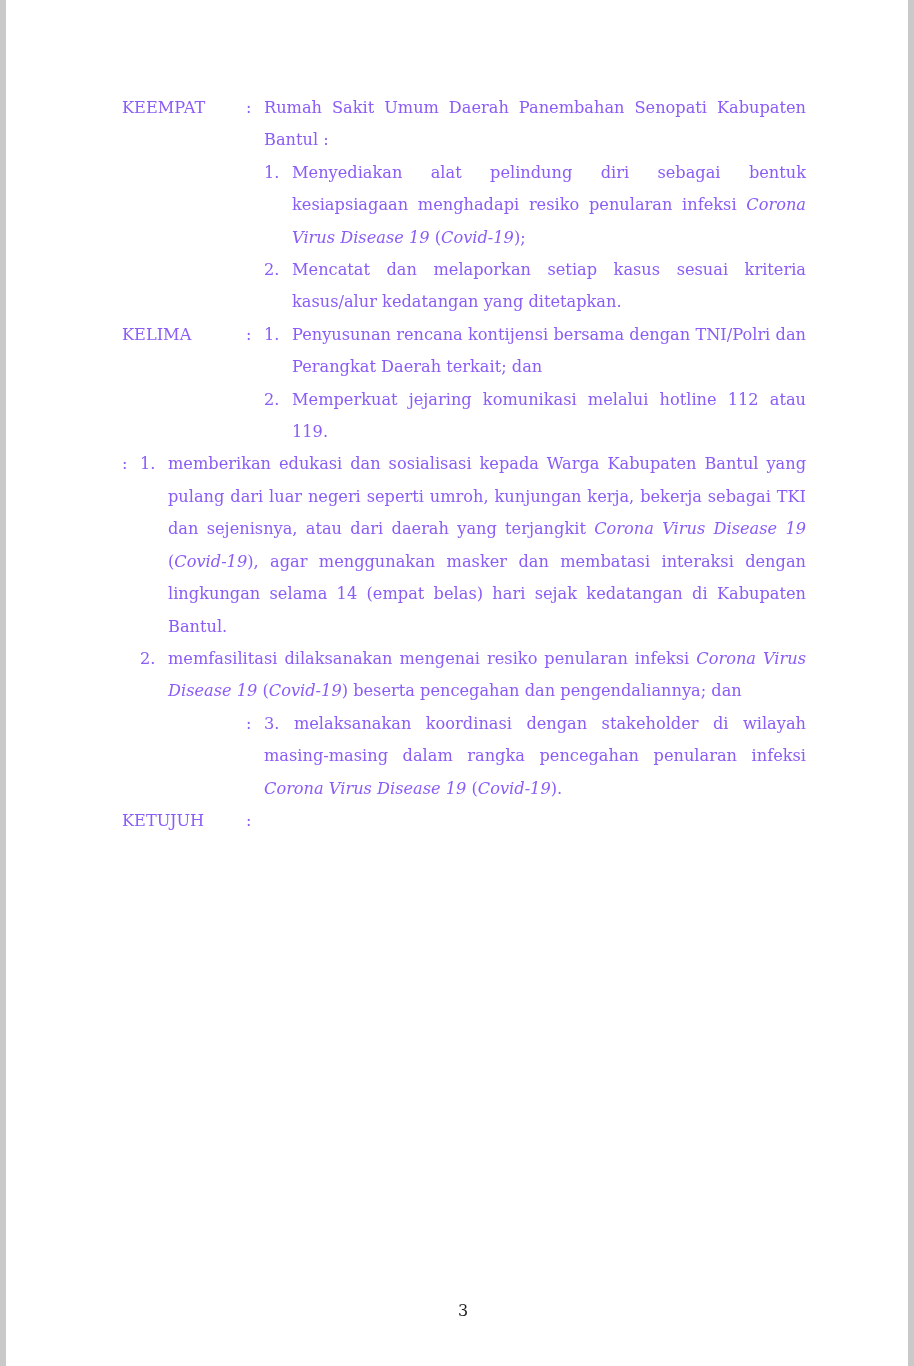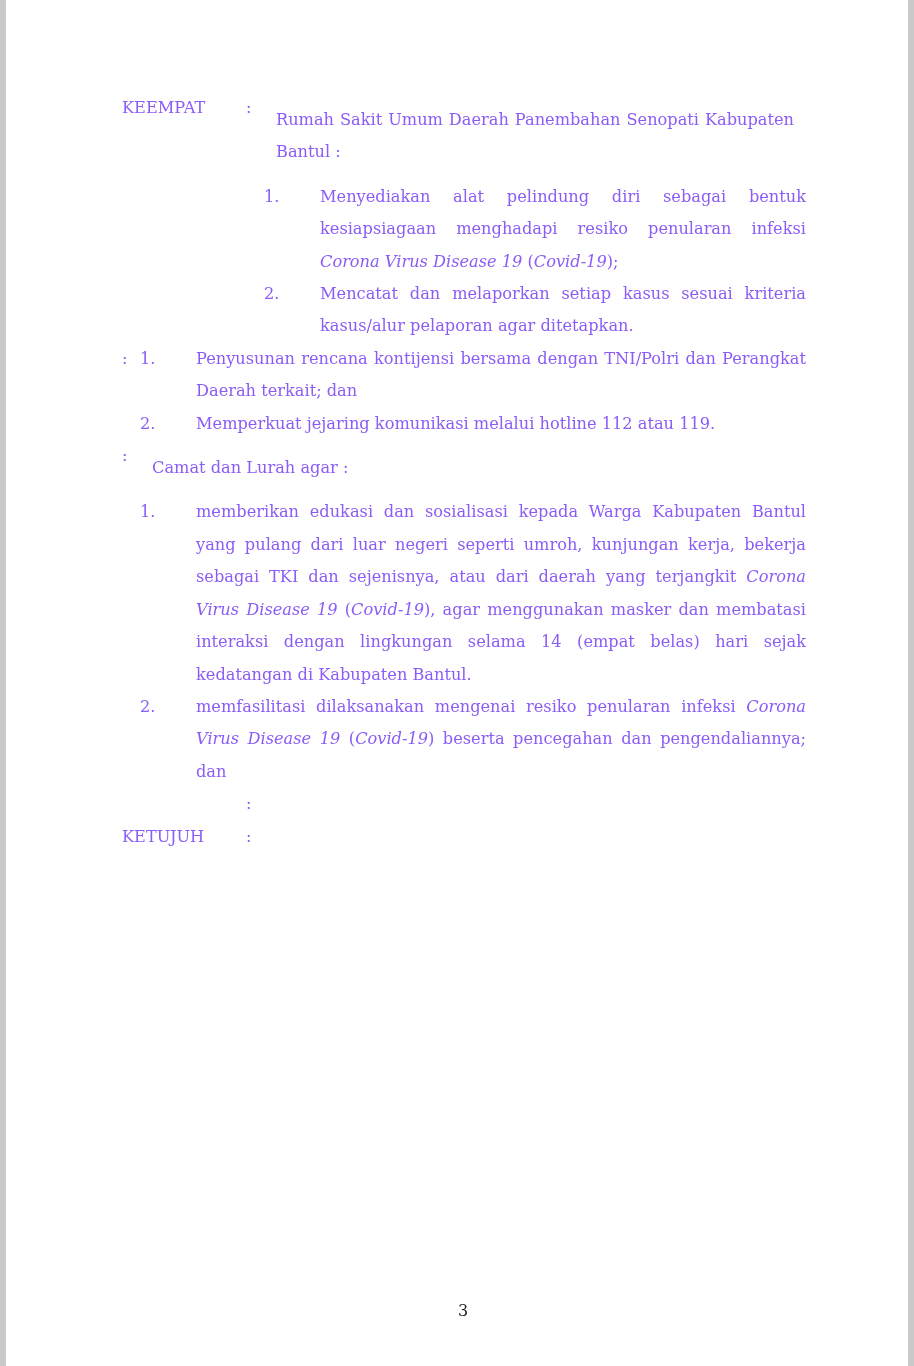--- a/index.html
+++ b/index.html
@@ -5,78 +5,79 @@
   html, body { margin:0; padding:0; }
   body { width:914px; height:1366px; background:#c9c9c9; overflow:hidden; position:relative; font-family:"DejaVu Serif", serif; }
   .page { position:absolute; left:6px; top:0; width:902px; height:1366px; background:#ffffff; }
   .doc { position:absolute; left:116px; top:92px; width:684px; color:#8b5cf6; font-size:16.2px; line-height:32.4px; }
   .row { display:flex; }
   .label { width:124px; flex:none; }
   .colon { width:18px; flex:none; }
   .body { flex:1; text-align:justify; }
   .item { display:flex; }
   .num { width:28px; flex:none; }
-  .itext { flex:1; text-align:justify;margin-left:28px; }
-  .body p, .itext p { margin:12px; }
+  .itext { flex:1; text-align:justify; }
+  .body p, .itext p { margin:0; }
   i { font-style:italic; }
   .pagenum { position:absolute; left:0; width:914px; top:1301px; text-align:center; font-size:16px; color:#222; }
 </style>
 </head>
 <body>
 
 <div class="page">
   <div class="doc">
 
     <div class="row">
       <div class="label">KEEMPAT</div>
       <div class="colon">:</div>
       <div class="body">
         <p>Rumah Sakit Umum Daerah Panembahan Senopati Kabupaten Bantul :</p>
         <div class="item">
           <div class="num">1.</div>
           <div class="itext"><span>Menyediakan alat pelindung diri sebagai bentuk kesiapsiagaan menghadapi resiko penularan infeksi </span><i>Corona Virus Disease 19</i><span> (</span><i>Covid-19</i><span>);</span></div>
         </div>
         <div class="item">
           <div class="num">2.</div>
-          <div class="itext">Mencatat dan melaporkan setiap kasus sesuai kriteria kasus/alur pelaporan agar ditetapkan.</div>
+          <div class="itext">Mencatat dan melaporkan setiap kasus sesuai kriteria kasus/alur kedatangan yang ditetapkan.</div>
         </div>
       </div>
     </div>
 
     <div class="row">
+      <div class="label">KELIMA</div>
       <div class="colon">:</div>
       <div class="body">
         <div class="item">
           <div class="num">1.</div>
           <div class="itext">Penyusunan rencana kontijensi bersama dengan TNI/Polri dan Perangkat Daerah terkait; dan</div>
         </div>
         <div class="item">
           <div class="num">2.</div>
           <div class="itext">Memperkuat jejaring komunikasi melalui hotline 112 atau 119.</div>
         </div>
       </div>
     </div>
 
     <div class="row">
       <div class="colon">:</div>
       <div class="body">
-        <p>Camat dan Lurah agar :</p>
         <div class="item">
           <div class="num">1.</div>
           <div class="itext"><span>memberikan edukasi dan sosialisasi kepada Warga Kabupaten Bantul yang pulang dari luar negeri seperti umroh, kunjungan kerja, bekerja sebagai TKI dan sejenisnya, atau dari daerah yang terjangkit </span><i>Corona Virus Disease 19</i><span> (</span><i>Covid-19</i><span>), agar menggunakan masker dan membatasi interaksi dengan lingkungan selama 14 (empat belas) hari sejak kedatangan di Kabupaten Bantul.</span></div>
         </div>
         <div class="item">
           <div class="num">2.</div>
           <div class="itext"><span>memfasilitasi dilaksanakan mengenai resiko penularan infeksi </span><i>Corona Virus Disease 19</i><span> (</span><i>Covid-19</i><span>) beserta pencegahan dan pengendaliannya; dan</span></div>
         </div>
       </div>
     </div>
     <div class="row">
       <div class="label"></div>
       <div class="colon">:</div>
+      <div class="body"><span>3.</span> <span>melaksanakan koordinasi dengan stakeholder di wilayah masing-masing dalam rangka pencegahan penularan infeksi </span><i>Corona Virus Disease 19</i><span> (</span><i>Covid-19</i><span>).</span></div>
     </div>
 
     <div class="row">
       <div class="label">KETUJUH</div>
       <div class="colon">:</div>
     </div>
 
   </div>
   <div class="pagenum">3</div>
 </div>

